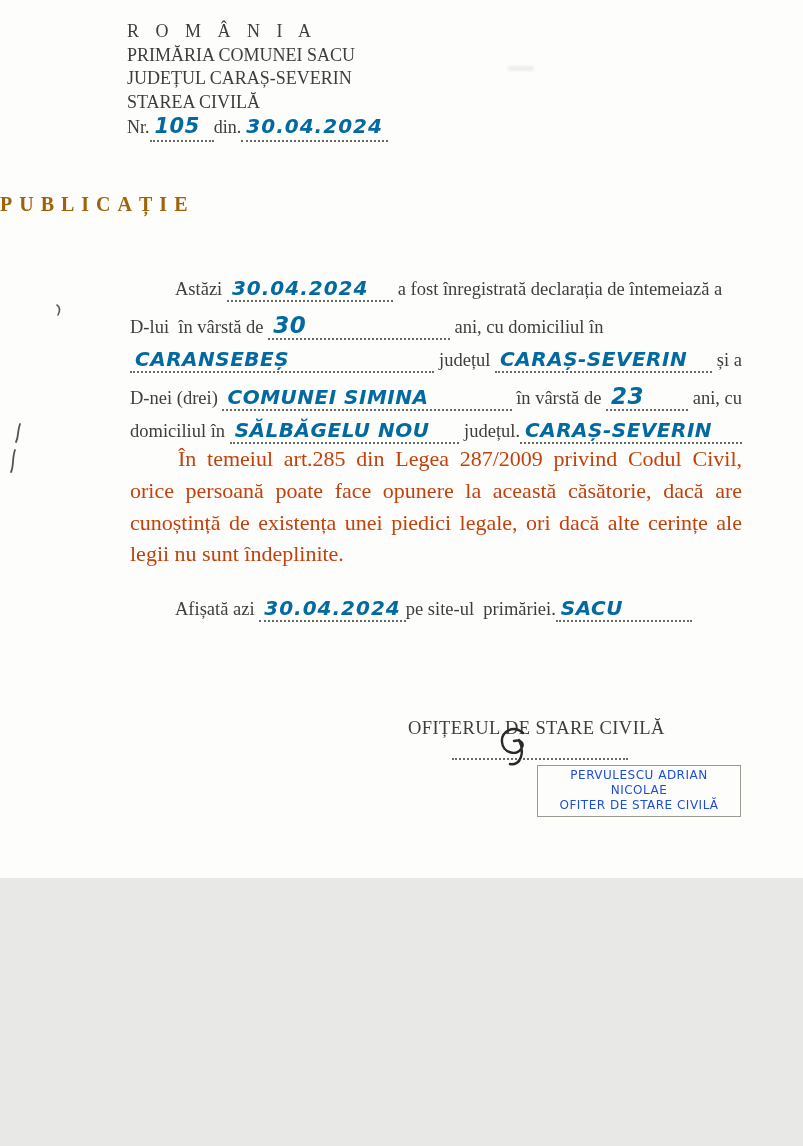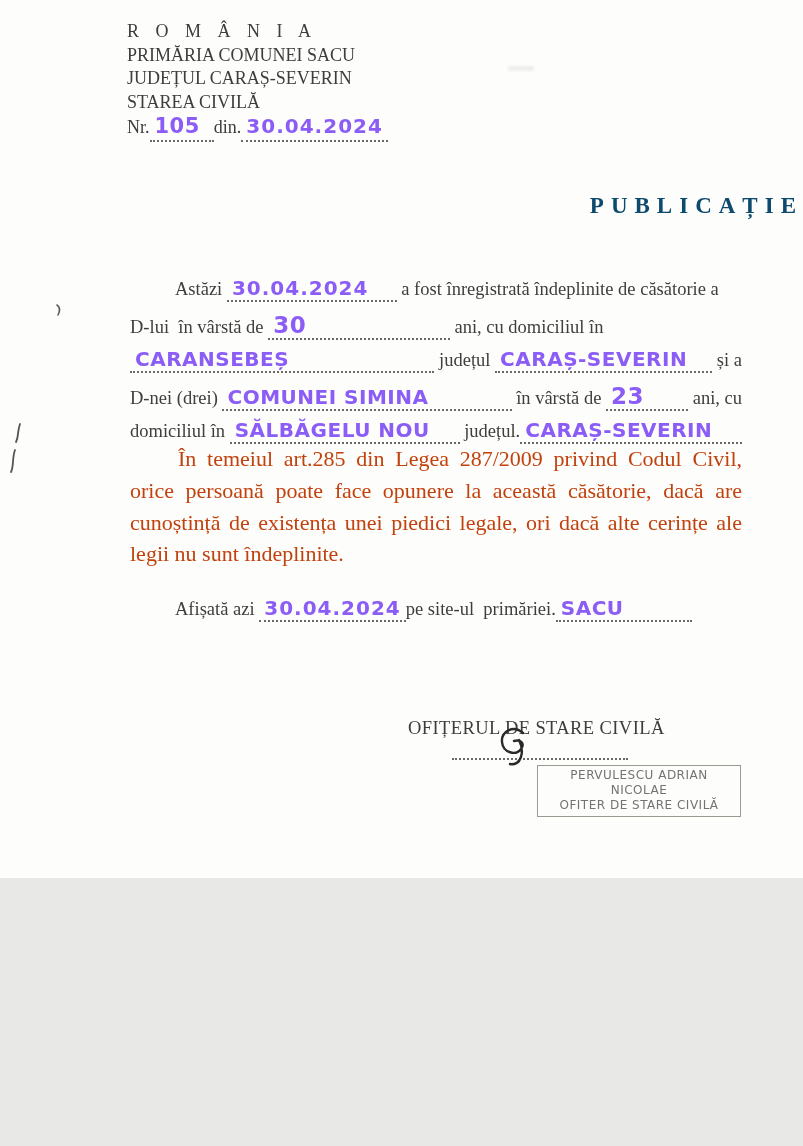--- a/index.html
+++ b/index.html
@@ -12,28 +12,28 @@
     font-family:"Liberation Serif", serif;
     color:#3e3e3c;
   }
   
   .header{position:absolute;left:127px;top:20px;font-size:18px;line-height:23.5px;color:#3d3d3b;}
   .hdr-country{letter-spacing:6px;}
   .nr-line{display:flex;align-items:baseline;font-size:18px;margin-top:1px;}
   
   .title{
     position:absolute;top:193px;left:0;width:100%;
-    text-align:right;font-size:23px;font-weight:600;
-    letter-spacing:7px;color:#0c4a6e;
+    text-align:left;font-size:20px;font-weight:600;
+    letter-spacing:7px;color:#a16207;
   }
   
   .hw{
     font-family:"DejaVu Sans", sans-serif;
-    font-weight:600;
-    color:#8b5cf6;font-size:20px;letter-spacing:0.5px;
+    font-style:italic;font-weight:600;
+    color:#0369a1;font-size:20px;letter-spacing:0.5px;
     white-space:pre;
   }
   .hw-num{font-size:23px;}
   .hw-date{font-size:20px;letter-spacing:1px;}
   
   .fill{
     border-bottom:2px dotted #6a6a62;
     padding:0 5px;
     white-space:pre;
   }
@@ -53,21 +53,21 @@
   
   .sig-title{position:absolute;left:408px;top:718px;font-size:18.5px;letter-spacing:0.4px;color:#3d3d3b;}
   .sig-dots{position:absolute;left:452px;top:742px;width:176px;height:16px;border-bottom:2px dotted #6a6a62;}
   .sig-squiggle{position:absolute;left:497px;top:726px;}
   .stamp{
     position:absolute;left:537px;top:765px;width:198px;
     border:1.5px solid #9a9a91;
     text-align:center;padding:2px 2px 3px 2px;
     font-family:"DejaVu Sans", sans-serif;
     font-size:12px;line-height:15px;
-    color:#737373;letter-spacing:0.5px;
+    color:#1d4ed8;letter-spacing:0.5px;
   }
   
   .mark-comma{position:absolute;left:54px;top:303px;}
   .mark-slash{position:absolute;left:8px;top:422px;}
   .bottom-bar{position:absolute;left:112px;top:1139px;width:678px;height:7px;background:#171717;border-radius:1px;}
   .smudge{position:absolute;background:rgba(110,110,104,0.14);filter:blur(1px);border-radius:2px;}
   .s1{left:556px;top:1128px;width:150px;height:6px;}
   .s2{left:348px;top:1131px;width:50px;height:4px;}
   .s3{left:700px;top:1131px;width:22px;height:4px;}
   .s4{left:508px;top:66px;width:26px;height:5px;background:rgba(110,110,104,0.10);}
@@ -90,21 +90,21 @@
     </div>
   </div>
 
   <div class="title">PUBLICAȚIE</div>
 
   <div class="body-lines">
     <div class="line">
       <span class="indent"></span>
         <span class="t">Astăzi </span>
         <span class="fill growS"><span class="hw hw-date">30.04.2024</span></span>
-        <span class="t"> a fost înregistrată îndeplinite de căsătorie a</span>
+        <span class="t"> a fost înregistrată declarația de întemeiază a</span>
     </div>
     <div class="line">
       <span class="t">D-lui </span>
         <span class="t"> în vârstă de </span>
         <span class="fill growS"><span class="hw hw-num">30</span></span>
         <span class="t"> ani, cu domiciliul în</span>
     </div>
     <div class="line">
       <span class="fill grow3"><span class="hw">CARANSEBEȘ</span></span>
         <span class="t"> județul </span>

